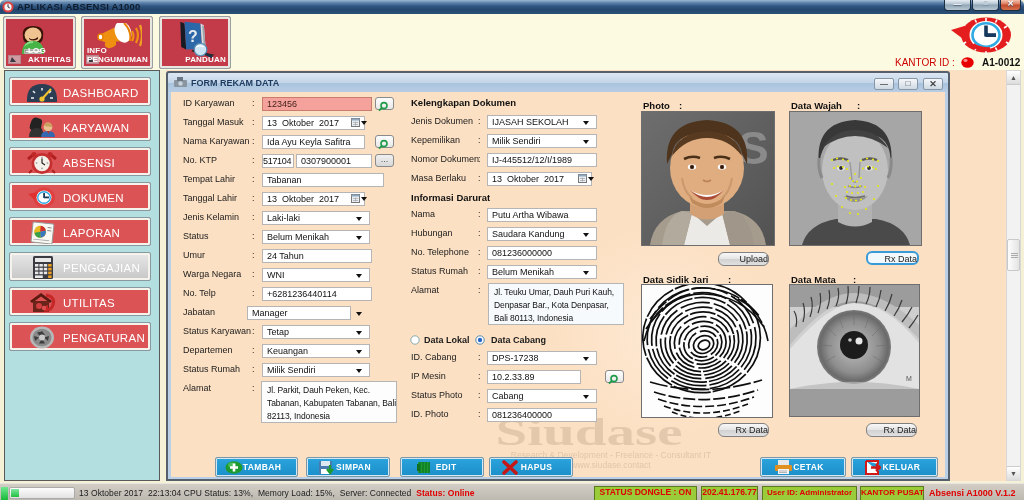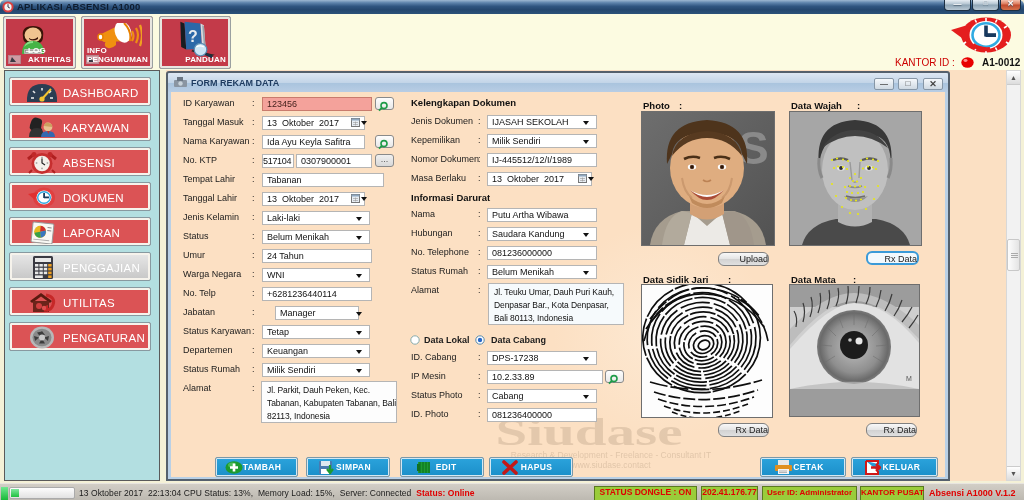--- a/index.html
+++ b/index.html
@@ -348,21 +348,21 @@
   <div class="fld" style="left:91px;top:157px;width:110px">24 Tahun</div>
   <span class="lbl" style="left:12px;top:177px">Warga Negara</span>
       <span class="colon" style="left:81px;top:177px">:</span>
   <div class="fld" style="left:91px;top:176px;width:108px">WNI</div>
       <div class="arr" style="left:185px;top:181px"></div>
   <span class="lbl" style="left:12px;top:196px">No. Telp</span>
       <span class="colon" style="left:81px;top:196px">:</span>
   <div class="fld" style="left:91px;top:195px;width:110px">+6281236440114</div>
   <span class="lbl" style="left:12px;top:215px">Jabatan</span>
       <span class="colon" style="left:81px;top:215px">:</span>
-  <div class="fld" style="left:104px;top:214px;width:84px">Manager</div>
+  <div class="fld" style="left:76px;top:214px;width:104px">Manager</div>
       <div class="arr" style="left:185px;top:219px"></div>
   <span class="lbl" style="left:12px;top:234px">Status Karyawan</span>
       <span class="colon" style="left:81px;top:234px">:</span>
   <div class="fld" style="left:91px;top:233px;width:108px">Tetap</div>
       <div class="arr" style="left:185px;top:238px"></div>
   <span class="lbl" style="left:12px;top:253px">Departemen</span>
       <span class="colon" style="left:81px;top:253px">:</span>
   <div class="fld" style="left:91px;top:252px;width:108px">Keuangan</div>
       <div class="arr" style="left:185px;top:257px"></div>
   <span class="lbl" style="left:12px;top:272px">Status Rumah</span>
@@ -421,21 +421,21 @@
         <circle cx="5" cy="5" r="4.2" fill="#fff" stroke="#58a"></circle>
         <circle cx="5" cy="5" r="2.2" fill="#2868c8"></circle>
       </svg>
   <span class="lbl" style="left:320px;top:243px;font-weight:bold">Data Cabang</span>
   <span class="lbl" style="left:240px;top:260px">ID. Cabang</span>
       <span class="colon" style="left:307px;top:260px">:</span>
   <div class="fld" style="left:316px;top:259px;width:110px">DPS-17238</div>
       <div class="arr" style="left:412px;top:264px"></div>
   <span class="lbl" style="left:240px;top:279px">IP Mesin</span>
       <span class="colon" style="left:307px;top:279px">:</span>
-  <div class="fld" style="left:316px;top:278px;width:116px">10.2.33.89</div>
+  <div class="fld" style="left:316px;top:278px;width:94px">10.2.33.89</div>
   <div class="sbut" style="left:434px;top:278px"><svg width="17" height="11" viewBox="0 0 17 11">
           <circle cx="8" cy="4.6" r="3" fill="none" stroke="#1e9b48" stroke-width="1.6"></circle>
           <path d="M5.8 6.8 L3 9.6" stroke="#1e9b48" stroke-width="1.8"></path>
         </svg></div>
   <span class="lbl" style="left:240px;top:298px">Status Photo</span>
       <span class="colon" style="left:307px;top:298px">:</span>
   <div class="fld" style="left:316px;top:297px;width:110px">Cabang</div>
       <div class="arr" style="left:412px;top:302px"></div>
   <span class="lbl" style="left:240px;top:317px">ID. Photo</span>
       <span class="colon" style="left:307px;top:317px">:</span>

